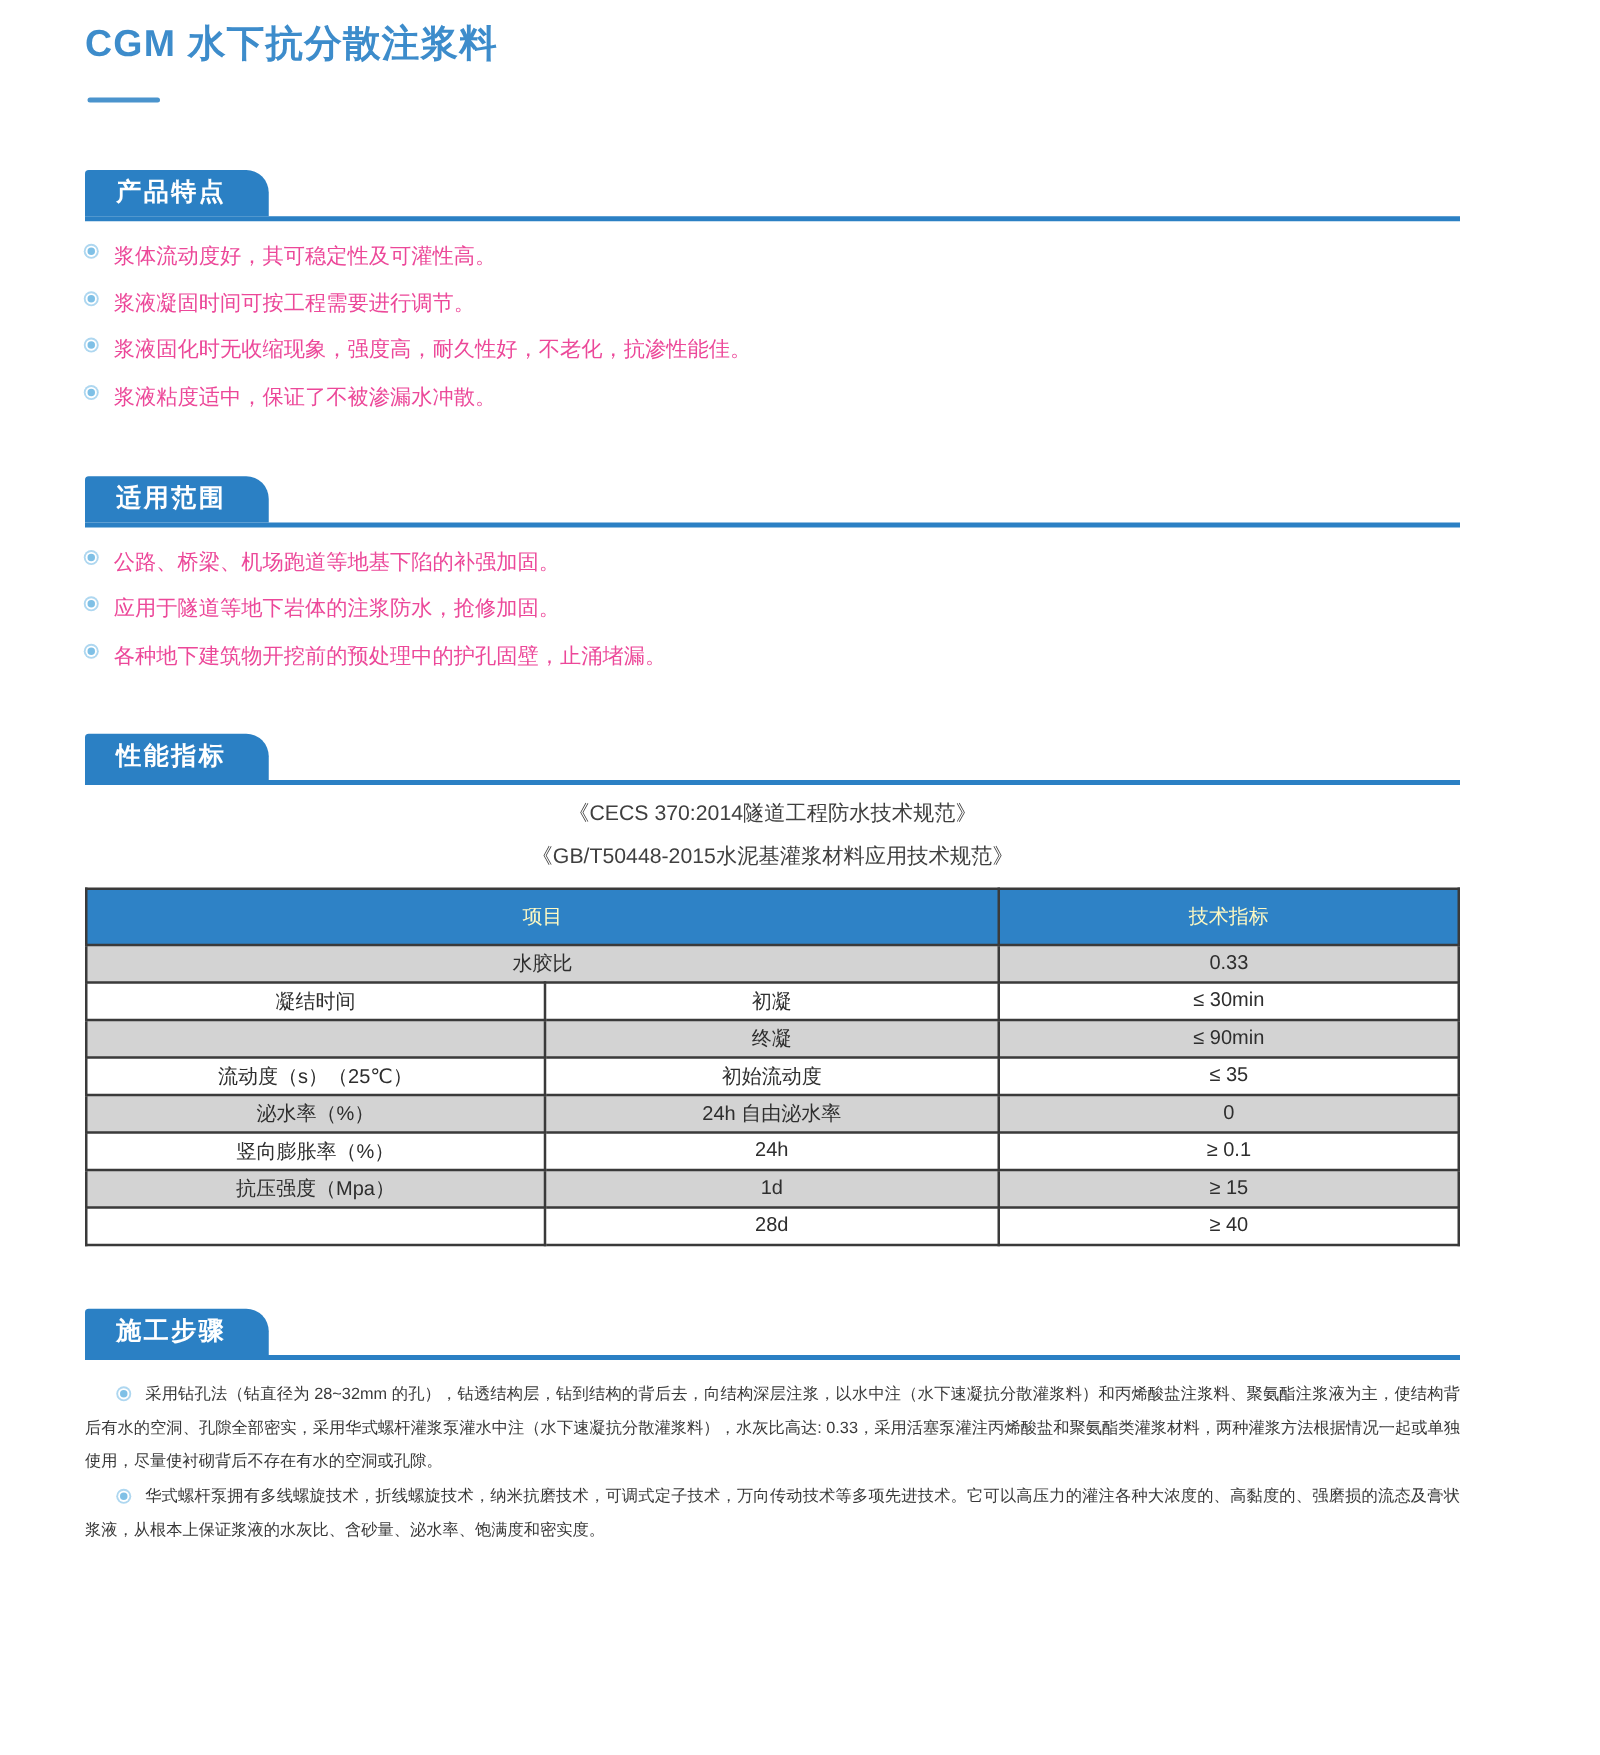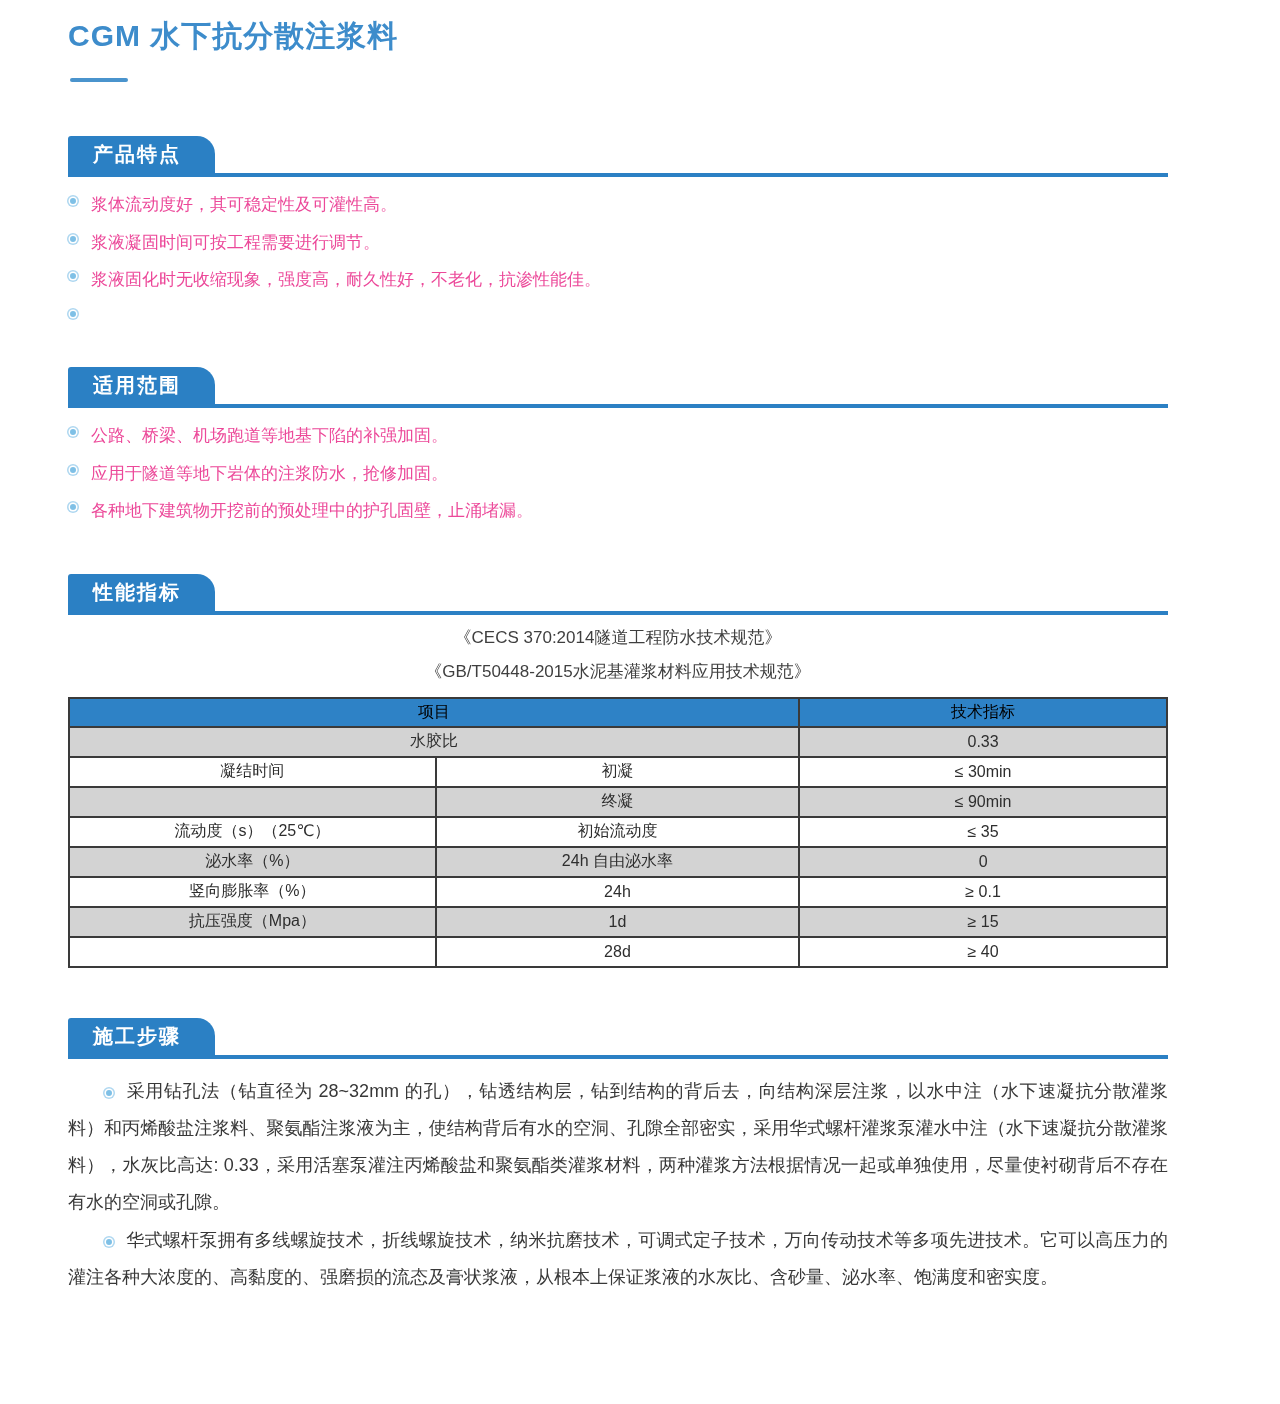--- a/index.html
+++ b/index.html
@@ -91,29 +91,29 @@
   table.perf th,table.perf td{
     border:2px solid var(--border);
     height:30px;
     padding:1px 6px;
     text-align:center;
     font-size:16px;
     color:#2e2e2e;
   }
   table.perf thead th{
     background:var(--table-head);
-    color:#000000;
+    color:#fef9c3;
     font-weight:400;
-    height:29px;
+    height:45px;
   }
   table.perf tr.shaded td{background:var(--shade);}
 
   .paras{margin-top:14px;}
   .paras p{
-    font-size:18px;
+    font-size:13px;
     line-height:2.05;
     text-align:justify;
     text-indent:2em;
     margin:2px 0;
     color:#383838;
   }
   .inline-icon{
     display:inline-block;
     width:5px;height:5px;
     background:#fff;
@@ -147,20 +147,21 @@
           <span>浆液凝固时间可按工程需要进行调节。</span>
         </li>
 
         <li>
           <span class="b-icon"></span>
           <span>浆液固化时无收缩现象，强度高，耐久性好，不老化，抗渗性能佳。</span>
         </li>
 
         <li>
           <span class="b-icon"></span>
+          <span>浆液粘度适中，保证了不被渗漏水冲散。</span>
         </li>
       </ul>
   </section>
 
   <section class="sec">
     <div class="sec-head">
       <span class="sec-tab">适用范围</span>
     </div>
     <ul class="bullets">
 

